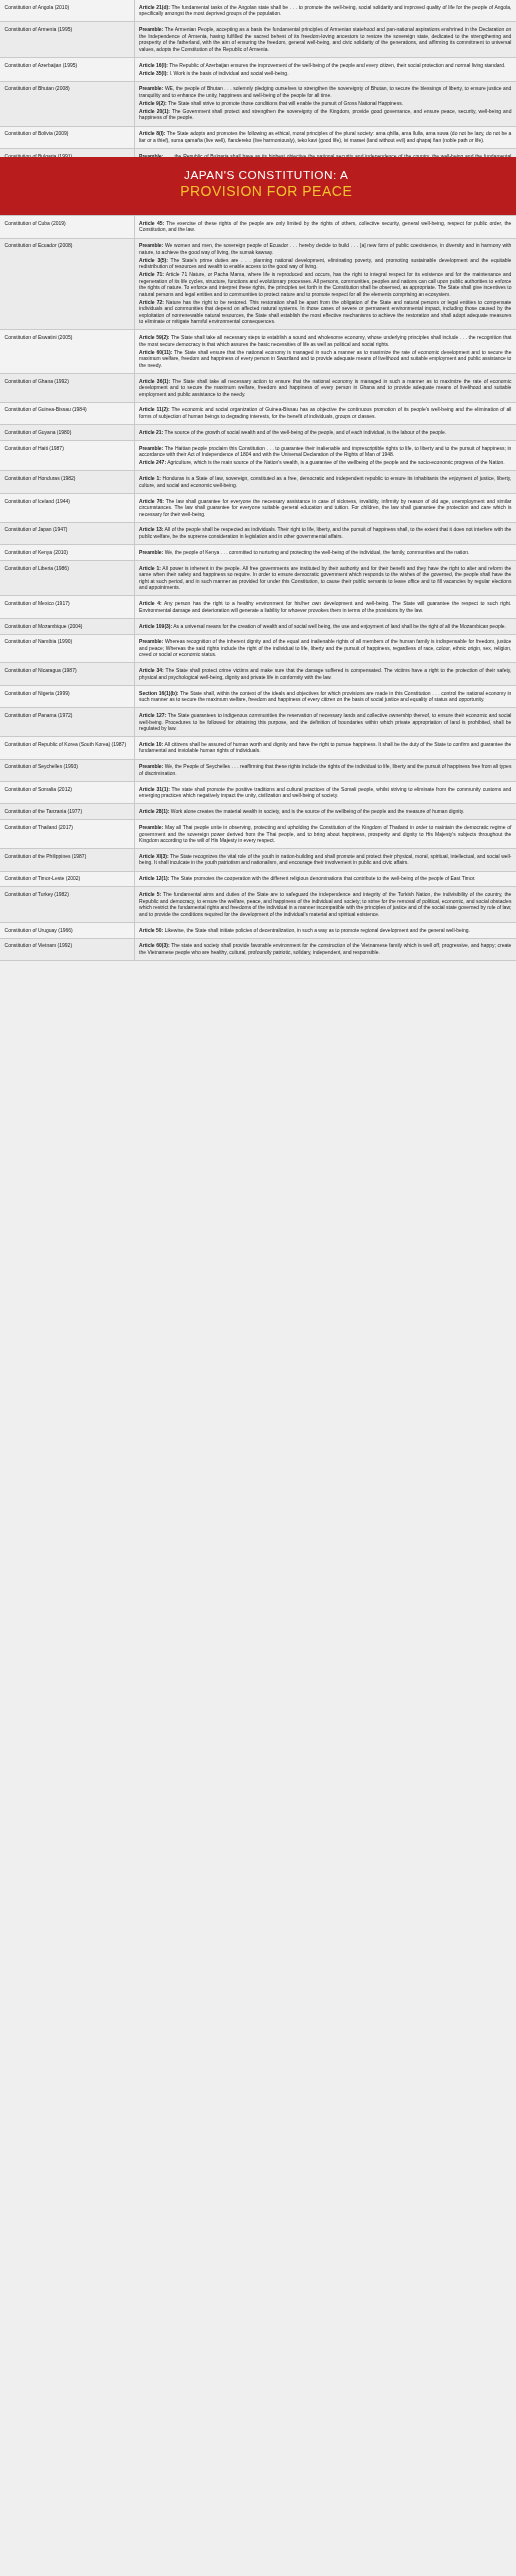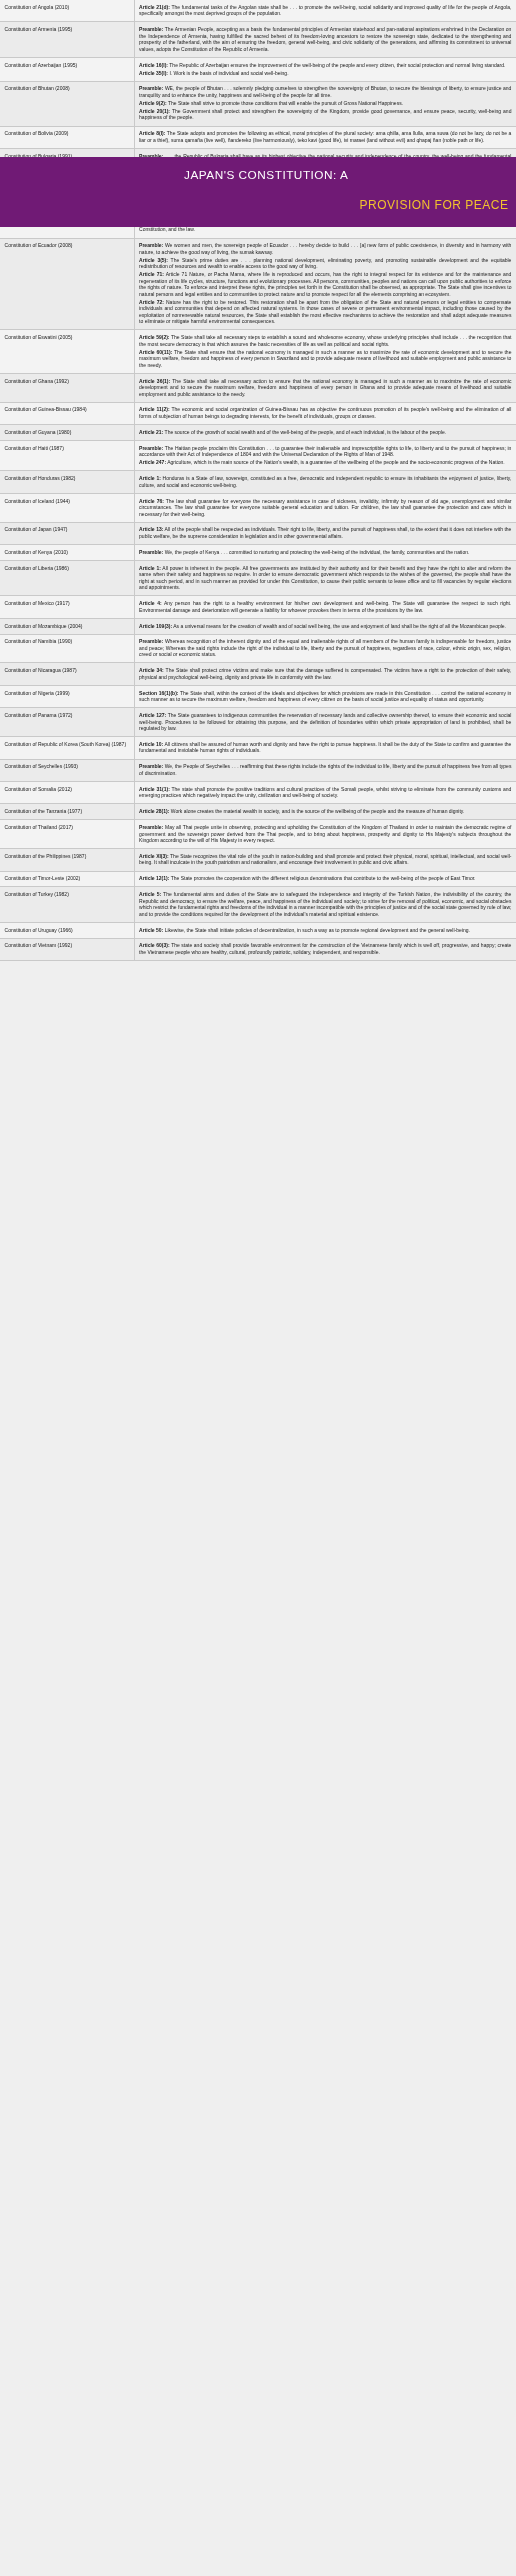--- a/index.html
+++ b/index.html
@@ -52,27 +52,26 @@
     padding: 10.6px 7.6px 13.7px 7.6px;
     z-index: 50;
   }
   #overlay .line1 {
     font-size: 11.8px;
     letter-spacing: 0.5px;
     line-height: 1.25;
     font-weight: normal;
   }
   #overlay .line2 {
-    font-size: 12px;
+    font-size: 14px;
     letter-spacing: 0.5px;
     color: #f2c12e;
     line-height: 1.35;
     font-weight: normal;
-    margin-top: 15px;
-    text-align: right;
+    margin-top: 0;
   }
   #wrap { position: relative; width: 516px; }
 </style>
 </head>
 <body>
 
 <div id="wrap">
   <table id="table">
     <tbody id="tbody">
         <tr>
@@ -294,18 +293,18 @@
           </td>
         </tr>
         <tr>
           <td class="country">Constitution of Vietnam (1992)</td>
           <td class="provision">
             <div><b class="art">Article 60(3):</b> The state and society shall provide favorable environment for the construction of the Vietnamese family which is well off, progressive, and happy; create the Vietnamese people who are healthy, cultural, profoundly patriotic, solidary, independent, and responsible.</div>
           </td>
         </tr>
       </tbody>
   </table>
-  <div id="overlay" style="top: 157px; background-color: #701a75; padding-left: 24px;">
+  <div id="overlay" style="top: 157px; background-color: #b91c1c; padding-left: 24px;">
     <div class="line1" style="color: rgb(255, 255, 255);">JAPAN'S CONSTITUTION: A</div>
     <div class="line2" style="color: rgb(242, 193, 46);">PROVISION FOR PEACE</div>
   </div>
 </div>
 
 
 </body></html>

